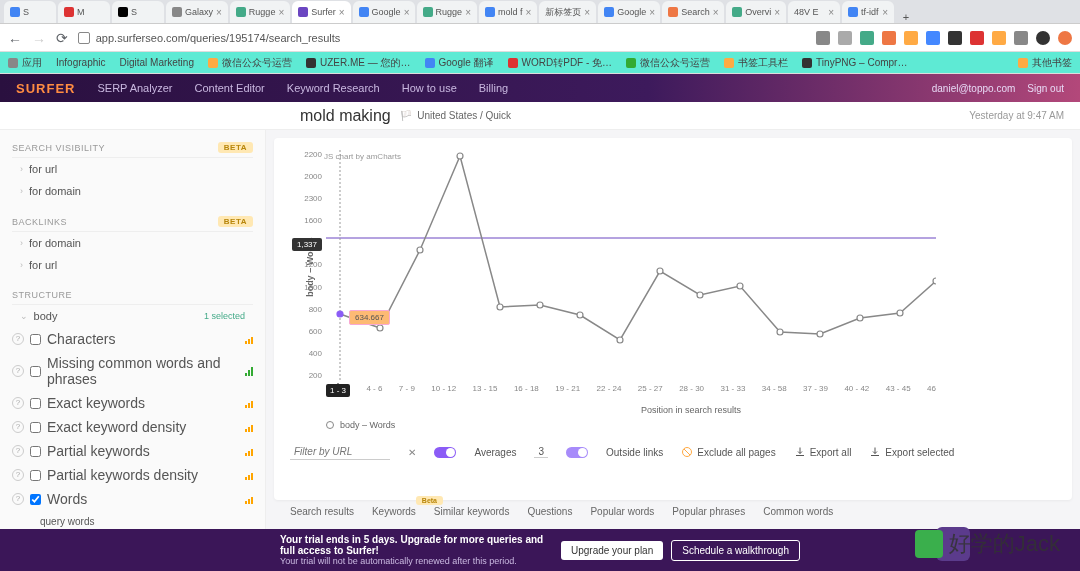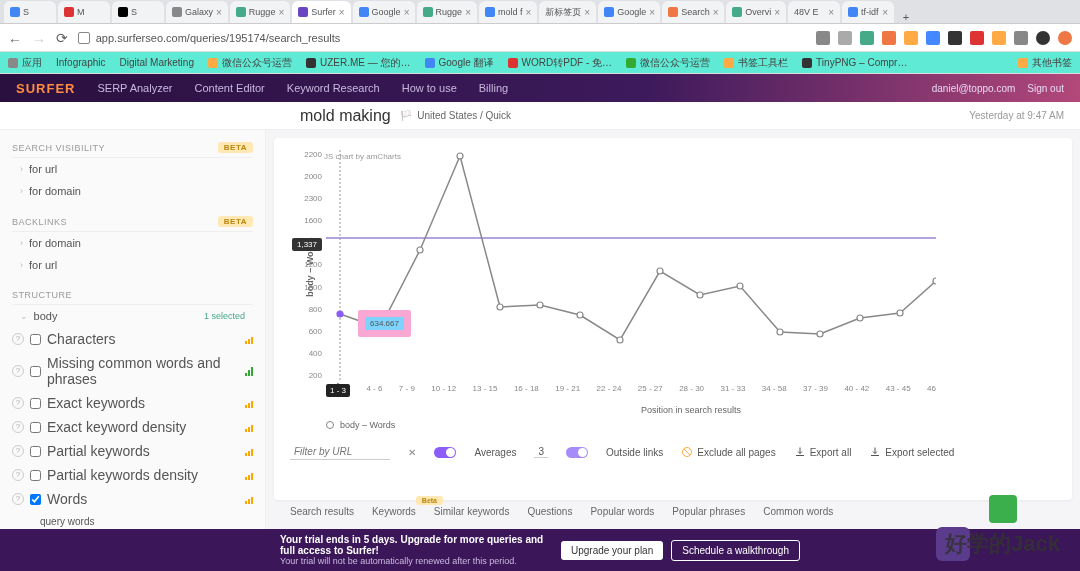--- a/index.html
+++ b/index.html
@@ -79,21 +79,21 @@
 .tab-row { display: flex; gap: 18px; padding: 6px 16px 0 16px; font-size: 10px; color: #666; }
 .tab-row span { position: relative; }
 
 
 .trial-bar { position: absolute; bottom: 0; left: 0; right: 0; height: 42px; background: #3b1658; display: flex; align-items: center; padding: 0 280px 0 280px; color: #fff; font-size: 10px; }
 .trial-txt { flex: 1; }
 .trial-btn { background: #fff; color: #333; padding: 4px 10px; border-radius: 3px; margin-left: 8px; font-size: 10px; cursor: pointer; }
 .trial-btn.outline { background: transparent; color: #fff; border: 1px solid #fff; }
 
 
-.wm { position: absolute; bottom: 12px; right: 20px; font-size: 22px; font-weight: 700; color: rgba(50,50,50,0.85); display: flex; align-items: center; gap: 6px; pointer-events: none; flex-direction: column; }
+.wm { position: absolute; bottom: 12px; right: 20px; font-size: 22px; font-weight: 400; color: rgba(50,50,50,0.85); display: flex; align-items: center; gap: 6px; pointer-events: none; }
 .wm .wicon { width: 28px; height: 28px; background: #3aaf4c; border-radius: 4px; }
 .chat-fab { position: absolute; bottom: 10px; right: 110px; width: 34px; height: 34px; background: #5b3b8c; border-radius: 6px; }
 
 
 .guide { stroke: #6b46c1; stroke-width: 1; }
 .vline { stroke: #999; stroke-width: 1; stroke-dasharray: 2 2; }
 </style>
 </head>
 <body>
 
@@ -393,21 +393,21 @@
             <span>1600</span>
             <span>1400</span>
             <span>1200</span>
             <span>1000</span>
             <span>800</span>
             <span>600</span>
             <span>400</span>
             <span>200</span>
         </div>
         <div class="val-badge" style="left:-34px;top:88px">1,337</div>
-        <div class="val-badge" style="left:32px;top:160px;background:#7dd3fc;color:#555;border:7px solid #f9a8d4">634.667</div>
+        <div class="val-badge" style="left:23px;top:160px;background:#fdba74;color:#555;border:1px solid #f9a8d4">634.667</div>
         <svg class="plot" viewBox="0 0 610 230">
           <line class="guide" x1="0" y1="88" x2="610" y2="88"></line>
           <line class="vline" x1="14" y1="0" x2="14" y2="230"></line>
           <polyline fill="none" stroke="#888" stroke-width="1.5" points="14,164 54,178 94,100 134,6 174,157 214,155 254,165 294,190 334,121 374,145 414,136 454,182 494,184 534,168 574,163 610,131"></polyline>
           <g fill="#fff" stroke="#888" stroke-width="1.2">
             <circle cx="14" cy="164" r="3" fill="#8b5cf6" stroke="#8b5cf6"></circle>
               <circle cx="54" cy="178" r="3"></circle>
               <circle cx="94" cy="100" r="3"></circle>
               <circle cx="134" cy="6" r="3"></circle>
               <circle cx="174" cy="157" r="3"></circle>

